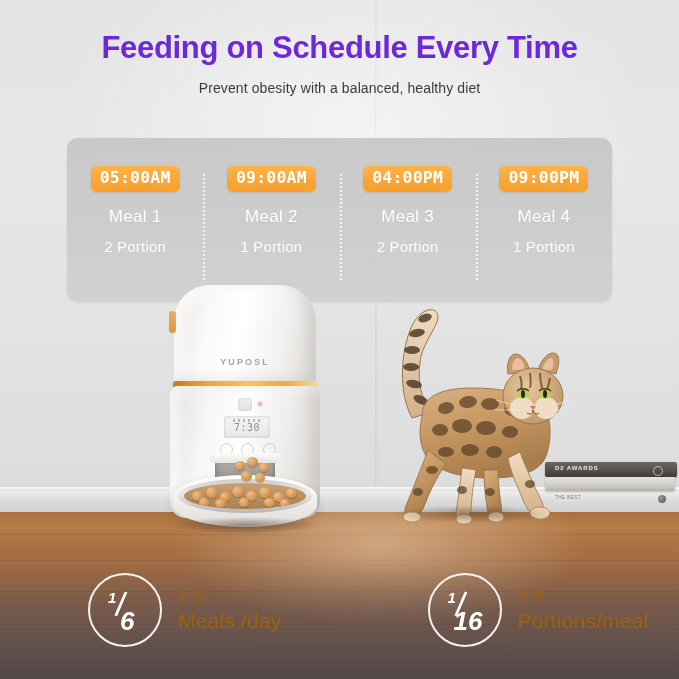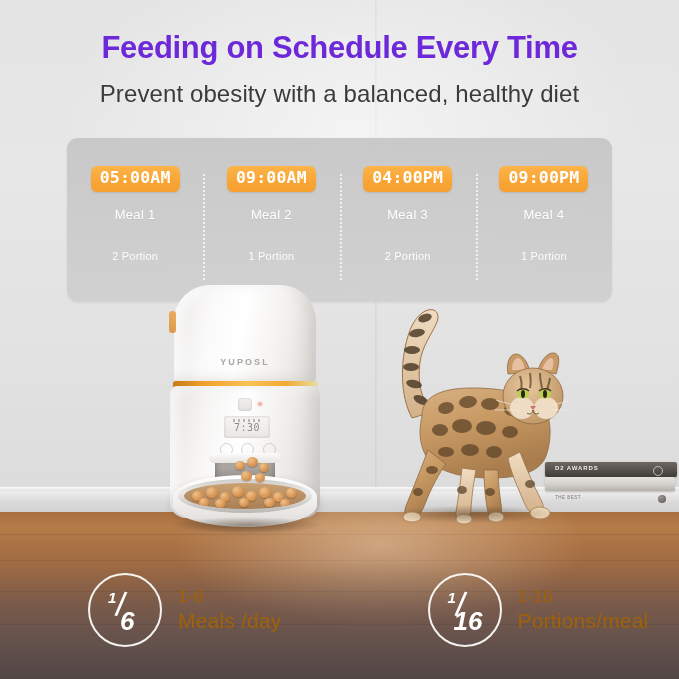--- a/index.html
+++ b/index.html
@@ -27,38 +27,38 @@
   .floor-plank{position:absolute;left:0;width:679px;height:1px;background:rgba(80,50,28,.16);}
   .floor-sheen{position:absolute;left:0;top:512px;width:679px;height:167px;
     background:radial-gradient(ellipse 300px 120px at 56% 20%,rgba(255,236,210,.42),rgba(255,255,255,0) 68%);}
   .floor-vignette{position:absolute;left:0;top:560px;width:679px;height:119px;
     background:linear-gradient(180deg,rgba(70,58,55,0) 0%,rgba(72,60,57,.30) 42%,rgba(66,56,54,.50) 100%);}
 
   
   .headline{position:absolute;left:0;top:30px;width:679px;text-align:center;
     font-size:31px;font-weight:700;color:#6d28d9;letter-spacing:-.3px;}
   .subhead{position:absolute;left:0;top:80px;width:679px;text-align:center;
-    font-size:24px;font-weight:400;color:#3b3b3b;letter-spacing:.1px;}
+    font-size:14px;font-weight:400;color:#3b3b3b;letter-spacing:.1px;}
 
   
   .card{position:absolute;left:67px;top:138px;width:545px;height:164px;
     background:linear-gradient(180deg,rgba(198,198,198,.93) 0%,rgba(203,203,203,.92) 55%,rgba(206,206,206,.88) 100%);
     border-radius:11px;box-shadow:0 1px 3px rgba(0,0,0,.06);display:flex;}
   .col{flex:1;position:relative;display:flex;flex-direction:column;align-items:center;
     padding-top:28px;}
   .col + .col::before{content:"";position:absolute;left:0;top:36px;bottom:22px;width:0;
     border-left:2px dotted rgba(255,255,255,.72);}
   .pill{background:linear-gradient(180deg,#fcb44a 0%,#f9a636 55%,#f5a030 100%);
     color:#fff;font-size:16.5px;font-weight:700;letter-spacing:.2px;
     padding:4px 9px 5px;border-radius:6px;line-height:1;
     font-family:"DejaVu Sans Mono","Liberation Mono",monospace;
     box-shadow:0 1px 2px rgba(0,0,0,.10);}
-  .meal{margin-top:15px;font-size:13px;color:#ffffff;font-weight:400;letter-spacing:.3px;
+  .meal{margin-top:15px;font-size:17px;color:#ffffff;font-weight:400;letter-spacing:.3px;
     text-shadow:0 1px 1px rgba(0,0,0,.07);}
-  .portion{margin-top:28px;font-size:11px;color:rgba(255,255,255,.92);font-weight:400;letter-spacing:.2px;}
+  .portion{margin-top:11px;font-size:15px;color:rgba(255,255,255,.92);font-weight:400;letter-spacing:.2px;}
 
   
   .feeder{position:absolute;left:165px;top:285px;width:160px;height:253px;}
   .hopper{position:absolute;left:9px;top:0;width:142px;height:100px;
     border-radius:36px 36px 8px 8px;
     background:linear-gradient(100deg,#e9e7e5 0%,#fbfafa 26%,#ffffff 47%,#f3f1ef 74%,#dcd9d6 100%);
     box-shadow:inset -7px -4px 14px rgba(160,155,150,.30), inset 7px 3px 12px rgba(255,255,255,.85);}
   .brand{position:absolute;left:0;top:72px;width:160px;text-align:center;
     font-size:9px;letter-spacing:2.1px;color:#a9a6a3;font-weight:600;}
   .accent-ring{position:absolute;left:8px;top:96px;width:144px;height:7px;border-radius:3px;
@@ -360,19 +360,19 @@
     </div>
     <div class="feature">
       <div class="fcircle">
         <div class="frac">
           <span class="frac-num">1</span>
           <span class="frac-slash">/</span>
           <span class="frac-den wide">16</span>
         </div>
       </div>
       <div class="ftext">
-        <div class="ftop">1-16</div>
+        <div class="ftop">1-9</div>
         <div class="fbot">Portions/meal</div>
       </div>
     </div>
   </div>
 
 </div>
 
 </body></html>

